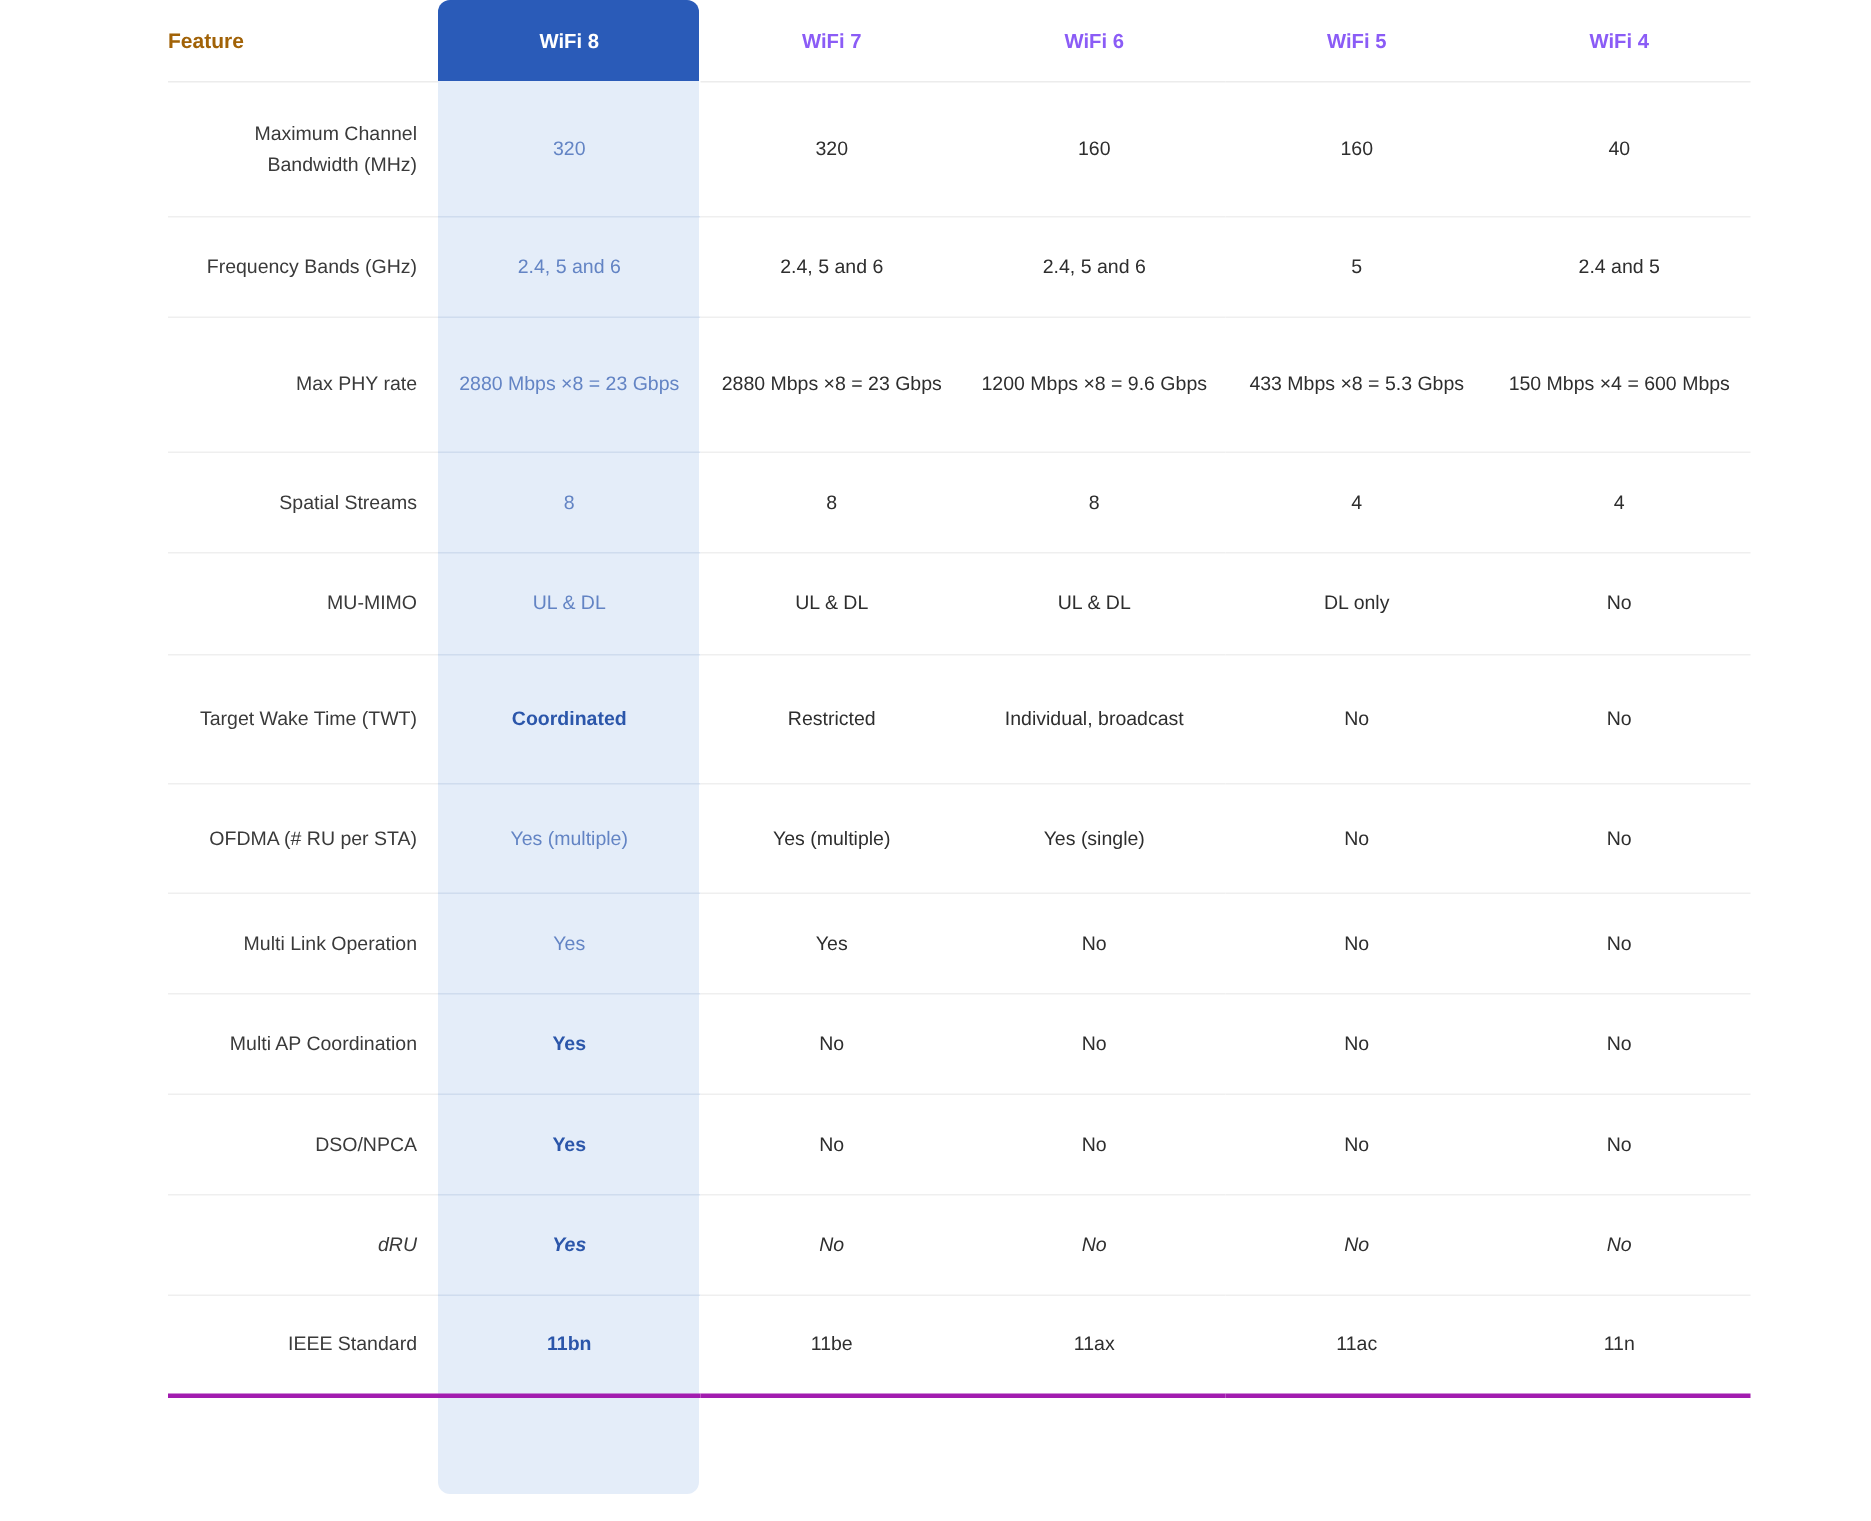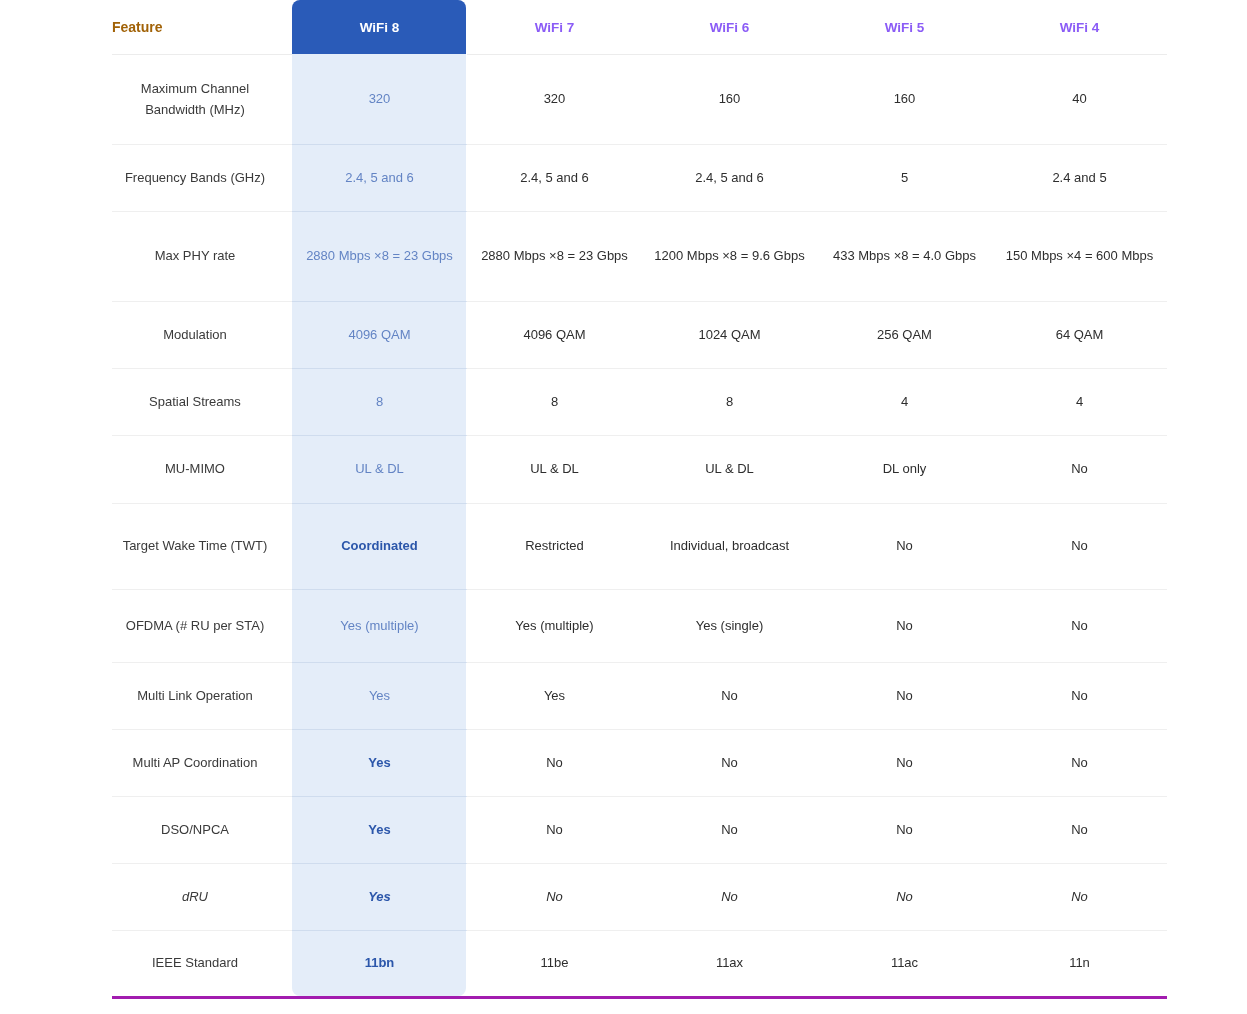--- a/index.html
+++ b/index.html
@@ -86,21 +86,21 @@
     color: #2e2e2e;
     text-align: center;
     vertical-align: middle;
     border-bottom: 1px solid #efefef;
     line-height: 1.55;
     font-weight: normal;
   }
   tbody tr:last-child td { border-bottom: 3px solid #a21caf; }
 
   tbody td.feature-cell {
-    text-align: center;
+    text-align: right;
     padding-left: 0;
     padding-right: 14px;
     color: #3a3a3a;
     font-size: 13px;
   }
 
   tbody td.hl-cell {
     color: #6384c4;
     border-bottom-color: rgba(190,205,230,0.55);
   }
@@ -150,30 +150,22 @@
           <td>2.4, 5 and 6</td>
           <td>2.4, 5 and 6</td>
           <td>5</td>
           <td>2.4 and 5</td>
         </tr>
         <tr style="height: 90px;">
           <td class="feature-cell">Max PHY rate</td>
           <td class="hl-cell">2880 Mbps ×8 = 23 Gbps</td>
           <td>2880 Mbps ×8 = 23 Gbps</td>
           <td>1200 Mbps ×8 = 9.6 Gbps</td>
-          <td>433 Mbps ×8 = 4.0 Gbps</td>
+          <td>433 Mbps ×8 = 5.3 Gbps</td>
           <td>150 Mbps ×4 = 600 Mbps</td>
-        </tr>
-        <tr style="height: 67px;">
-          <td class="feature-cell">Modulation</td>
-          <td class="hl-cell">4096 QAM</td>
-          <td>4096 QAM</td>
-          <td>1024 QAM</td>
-          <td>256 QAM</td>
-          <td>64 QAM</td>
         </tr>
         <tr style="height: 67px;">
           <td class="feature-cell">Spatial Streams</td>
           <td class="hl-cell">8</td>
           <td>8</td>
           <td>8</td>
           <td>4</td>
           <td>4</td>
         </tr>
         <tr style="height: 68px;">

